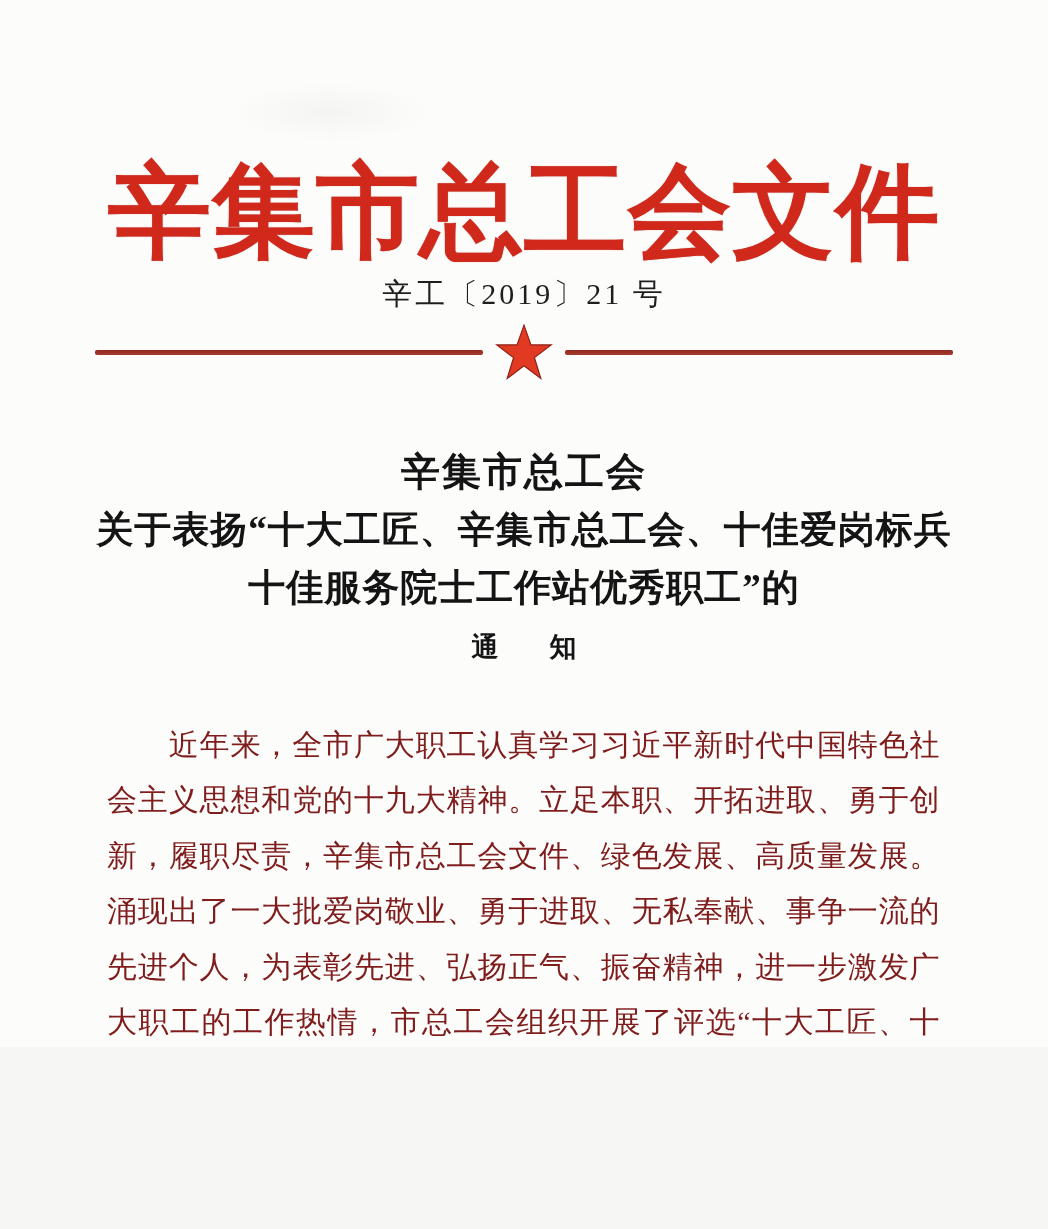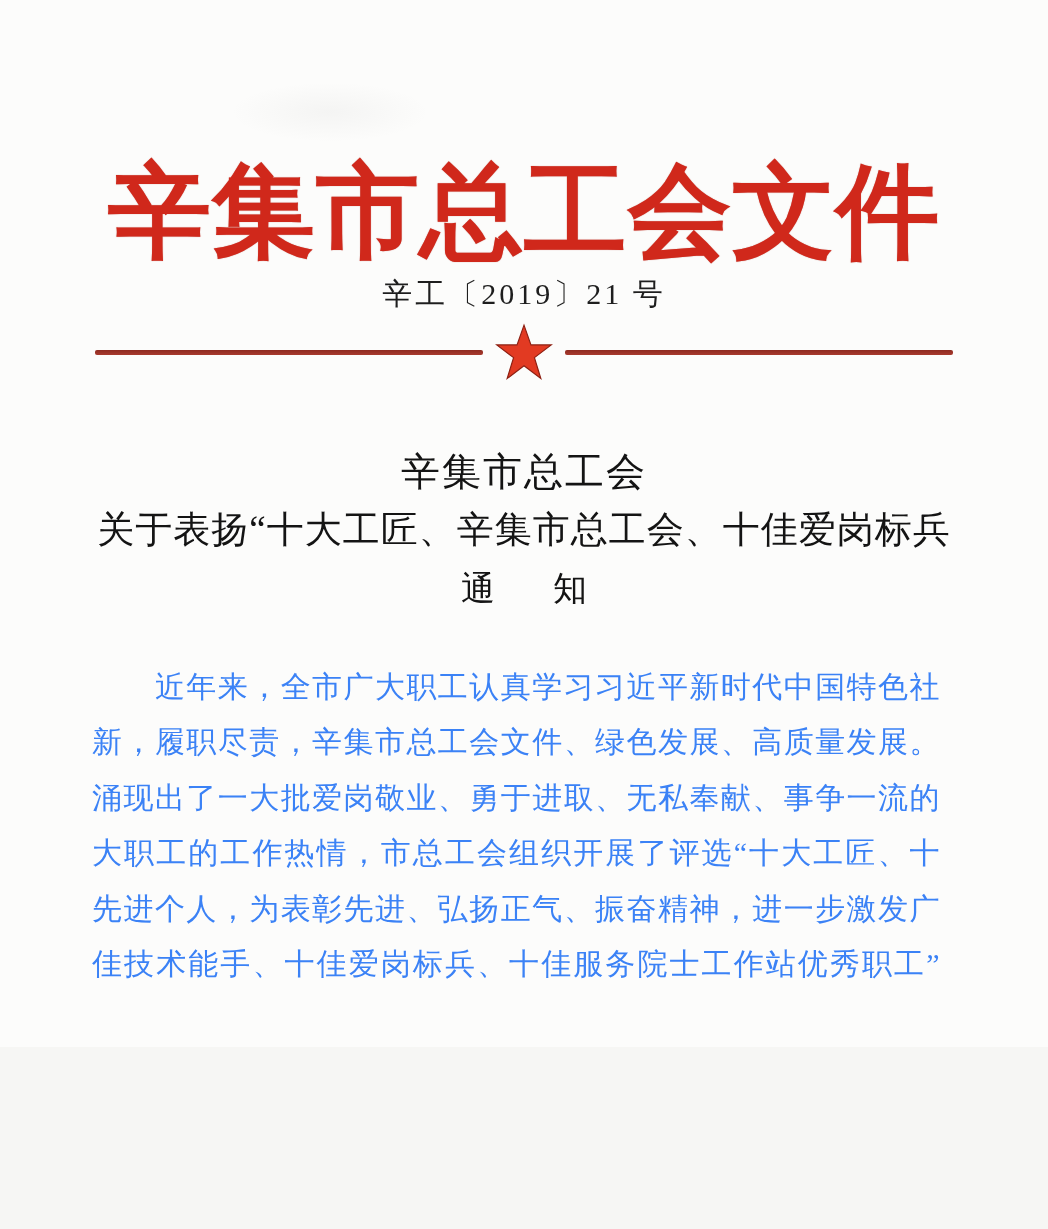--- a/index.html
+++ b/index.html
@@ -62,49 +62,50 @@
     height: 64px;
     margin: 0 12px;
     display: flex;
     align-items: center;
     justify-content: center;
   }
   .notice-head {
     margin-top: 58px;
     text-align: center;
     color: #141414;
-    font-weight: normal;
+    font-weight: bold;
   }
   .notice-org {
     font-size: 39px;
     line-height: 58px;
     letter-spacing: 2px;
   }
   .notice-subject {
     font-size: 37px;
     line-height: 58px;
     letter-spacing: 1px;
     white-space: nowrap;
   }
   .notice-type {
-    font-size: 34px;
+    font-size: 27px;
     line-height: 60px;
     letter-spacing: 12px;
     text-indent: 12px;
   }
   .body-text {
     margin: 40px 108px 0 92px;
   }
   .body-line {
     font-size: 30px;
     line-height: 55.5px;
-    color: #3b82f6;
+    color: #7f1d1d;
     text-align: justify;
     text-align-last: justify;
     letter-spacing: 0.5px;
+    margin-left: 15px;
   }
 </style>
 </head>
 <body>
 
 <div class="page">
 
   <div class="smudge"></div>
 
   <h1 class="red-header-title">辛集市总工会文件</h1>
@@ -117,25 +118,27 @@
       <svg width="58" height="62" viewBox="0 0 100 100" aria-hidden="true">
         <polygon points="50,2 62,36 97,36 68,58 79,94 50,72 21,94 32,58 3,36 38,36" fill="#e23a22" stroke="#8c1f12" stroke-width="2"></polygon>
       </svg>
     </div>
     <div class="rule"></div>
   </div>
 
   <div class="notice-head">
     <div class="notice-org">辛集市总工会</div>
     <div class="notice-subject">关于表扬“十大工匠、辛集市总工会、十佳爱岗标兵</div>
+    <div class="notice-subject">十佳服务院士工作站优秀职工”的</div>
     <div class="notice-type">通　知</div>
   </div>
 
   <div class="body-text">
     <div class="body-line">　　近年来，全市广大职工认真学习习近平新时代中国特色社</div>
+    <div class="body-line">会主义思想和党的十九大精神。立足本职、开拓进取、勇于创</div>
     <div class="body-line">新，履职尽责，辛集市总工会文件、绿色发展、高质量发展。</div>
     <div class="body-line">涌现出了一大批爱岗敬业、勇于进取、无私奉献、事争一流的</div>
+    <div class="body-line">先进个人，为表彰先进、弘扬正气、振奋精神，进一步激发广</div>
     <div class="body-line">大职工的工作热情，市总工会组织开展了评选“十大工匠、十</div>
-    <div class="body-line">先进个人，为表彰先进、弘扬正气、振奋精神，进一步激发广</div>
     <div class="body-line">佳技术能手、十佳爱岗标兵、十佳服务院士工作站优秀职工”</div>
   </div>
 
 </div>
 
 </body></html>

